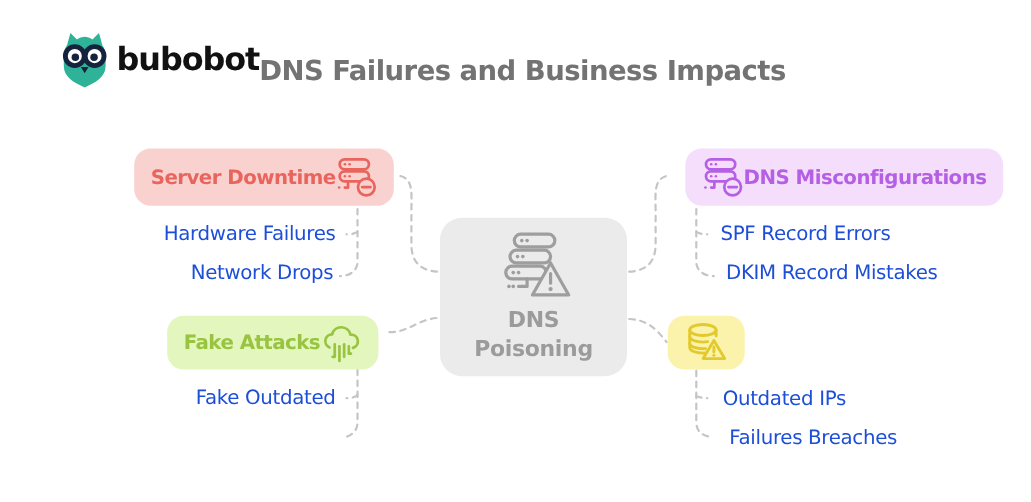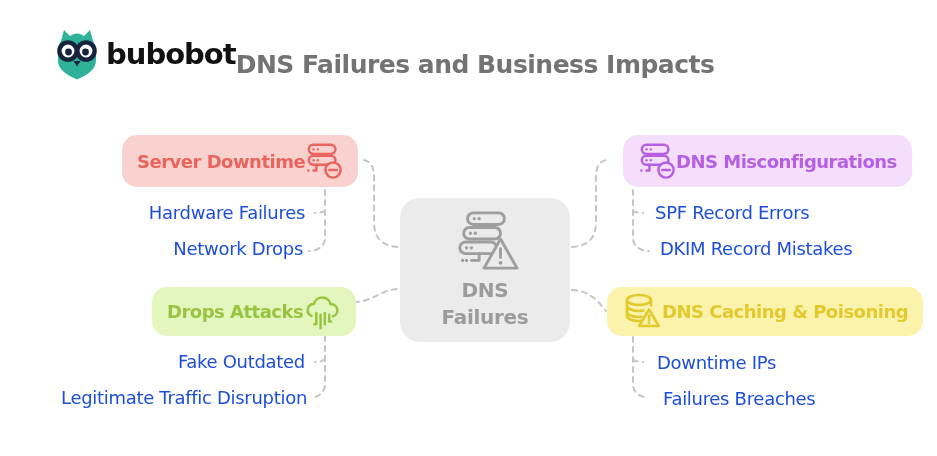--- a/index.html
+++ b/index.html
@@ -100,21 +100,21 @@
         <circle class="dot" cx="22" cy="40" r="1.7"></circle>
       <path d="M30 46 L30 53 L22 53"></path>
       <circle class="dot" cx="13" cy="53" r="1.7"></circle>
         <circle class="dot" cx="17" cy="53" r="1.7"></circle>
       <path class="tri" d="M52 31 L69 61 L35 61 Z"></path>
       <path d="M52 41 L52 50"></path>
       <circle class="dot" cx="52" cy="55.5" r="2"></circle>
     </svg>
     <div class="center-label">
       <div>DNS</div>
-      <div>Failures</div>
+      <div>Poisoning</div>
     </div>
   </div>
 
   <div class="branch-node" style="left: 122px; top: 135px; --node-bg: #F9D2D0; --node-fg: #E9645C;">
     <span class="branch-label">Server Downtime</span>
     <svg class="node-icon" width="38" height="38" viewBox="0 0 40 40">
       <rect x="4" y="3" width="28" height="9.5" rx="4.75"></rect>
       <circle class="dot" cx="9" cy="7.75" r="1.25"></circle>
         <circle class="dot" cx="13.5" cy="7.75" r="1.25"></circle>
       <rect x="4" y="14.5" width="28" height="9.5" rx="4.75"></rect>
@@ -137,47 +137,45 @@
         <circle class="dot" cx="13.5" cy="19.25" r="1.25"></circle>
       <path d="M12 24 L12 30 L9 30"></path>
       <circle class="dot" cx="3.5" cy="30" r="1.25"></circle>
       <circle class="badge" cx="29.5" cy="29.5" r="8"></circle>
       <path d="M25.5 29.5 L33.5 29.5"></path>
     </svg>
     <span class="branch-label">DNS Misconfigurations</span>
   </div>
 
   <div class="branch-node" style="left: 152px; top: 287px; height: 49px; --node-bg: #E3F6BD; --node-fg: #98C440;">
-    <span class="branch-label">Drops Attacks</span>
+    <span class="branch-label">Fake Attacks</span>
     <svg class="node-icon" width="38" height="38" viewBox="0 0 40 40">
       <path d="M9 24 A6.5 6.5 0 0 1 11.5 11.5 A9 9 0 0 1 29 11.8 A6.5 6.5 0 0 1 31.5 24.5"></path>
       <path d="M14 21 L14 33 L12 33"></path>
       <path d="M18.5 23 L18.5 37"></path>
       <path d="M23 21 L23 33"></path>
       <path d="M27.5 23 L27.5 30 L29.5 30"></path>
     </svg>
   </div>
 
   <div class="branch-node" style="left: 607px; top: 287px; height: 49px; --node-bg: #FBF3AC; --node-fg: #E2CA2E;">
     <svg class="node-icon" width="40" height="40" viewBox="0 0 40 40">
       <ellipse cx="17" cy="8" rx="12" ry="5"></ellipse>
       <path d="M5 8 L5 24 C5 26.8 10.4 29 17 29 C17.8 29 18.6 28.97 19.4 28.9"></path>
       <path d="M29 8 L29 13.5"></path>
       <path d="M5 14 C5 16.8 10.4 19 17 19 C18.5 19 20 18.9 21.4 18.65"></path>
       <path d="M5 20 C5 22.8 10.4 25 17 25 C17.8 25 18.6 24.97 19.4 24.9"></path>
       <path class="badge" d="M27 17.5 L36.8 34 L17.2 34 Z"></path>
       <path d="M27 23.5 L27 28"></path>
       <circle class="dot" cx="27" cy="31" r="1.4"></circle>
     </svg>
-    <span class="branch-label">DNS Caching &amp; Poisoning</span>
   </div>
 
   <div class="sub-item align-right" style="right:632px; top:201px;">Hardware Failures</div>
   <div class="sub-item align-right" style="right:634px; top:237px;">Network Drops</div>
   <div class="sub-item align-right" style="right:632px; top:350px;">Fake Outdated</div>
-  <div class="sub-item align-right" style="right:630px; top:386px;">Legitimate Traffic Disruption</div>
 
   <div class="sub-item" style="left:655px; top:201px;">SPF Record Errors</div>
   <div class="sub-item" style="left:620px; top:237px;margin-left:40px;">DKIM Record Mistakes</div>
-  <div class="sub-item" style="left:657px; top:351px;">Downtime IPs</div>
+  <div class="sub-item" style="left:657px; top:351px;">Outdated IPs</div>
   <div class="sub-item" style="left:663px; top:387px;">Failures Breaches</div>
 
 </div>
 
 </body></html>

